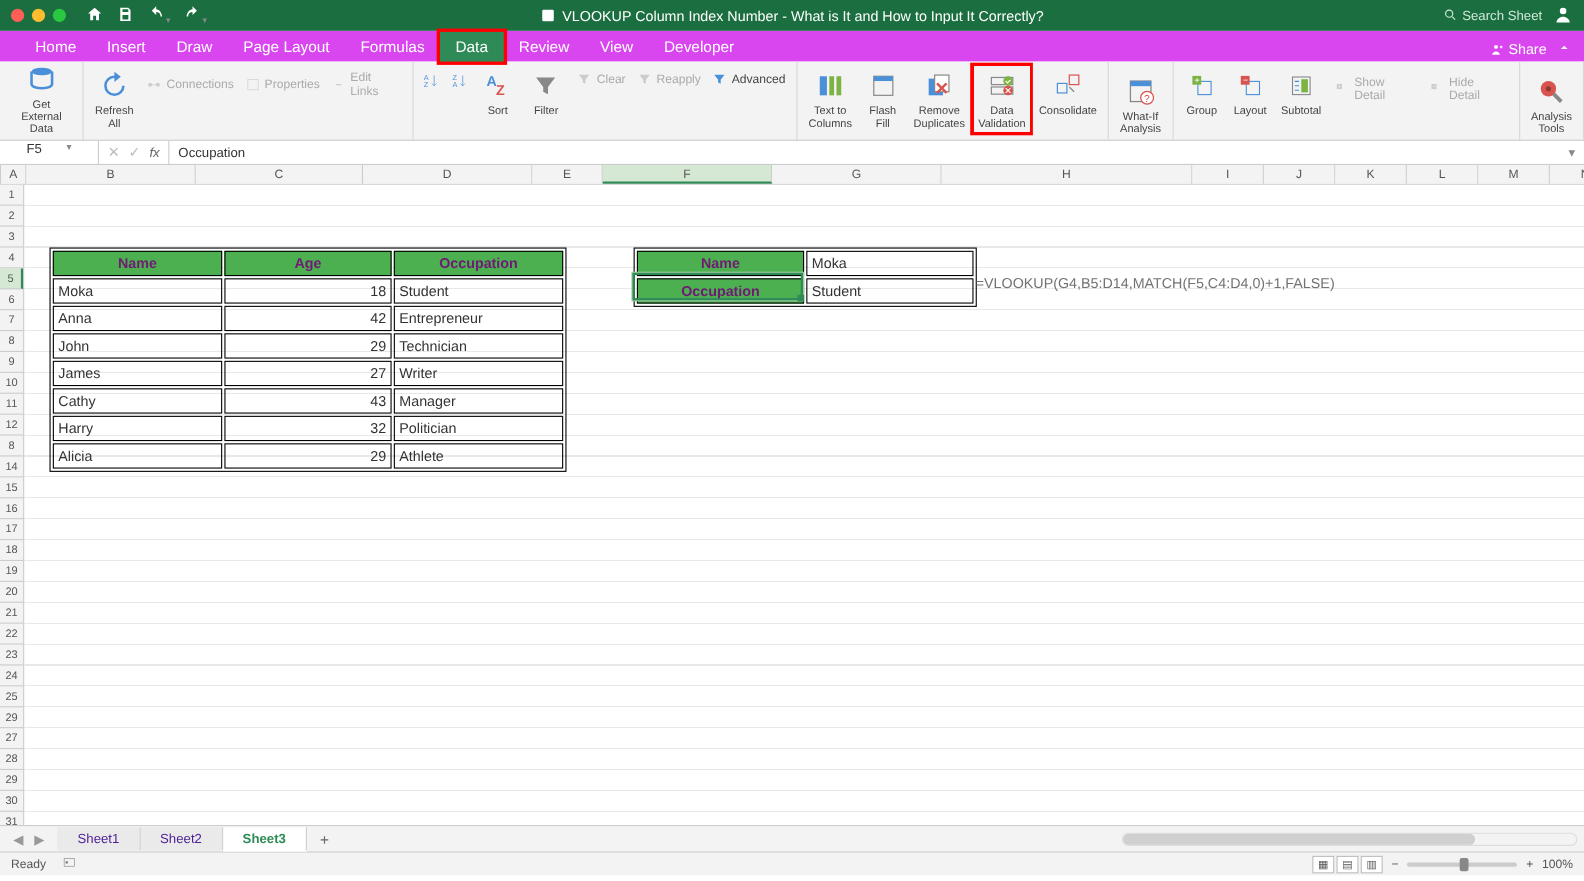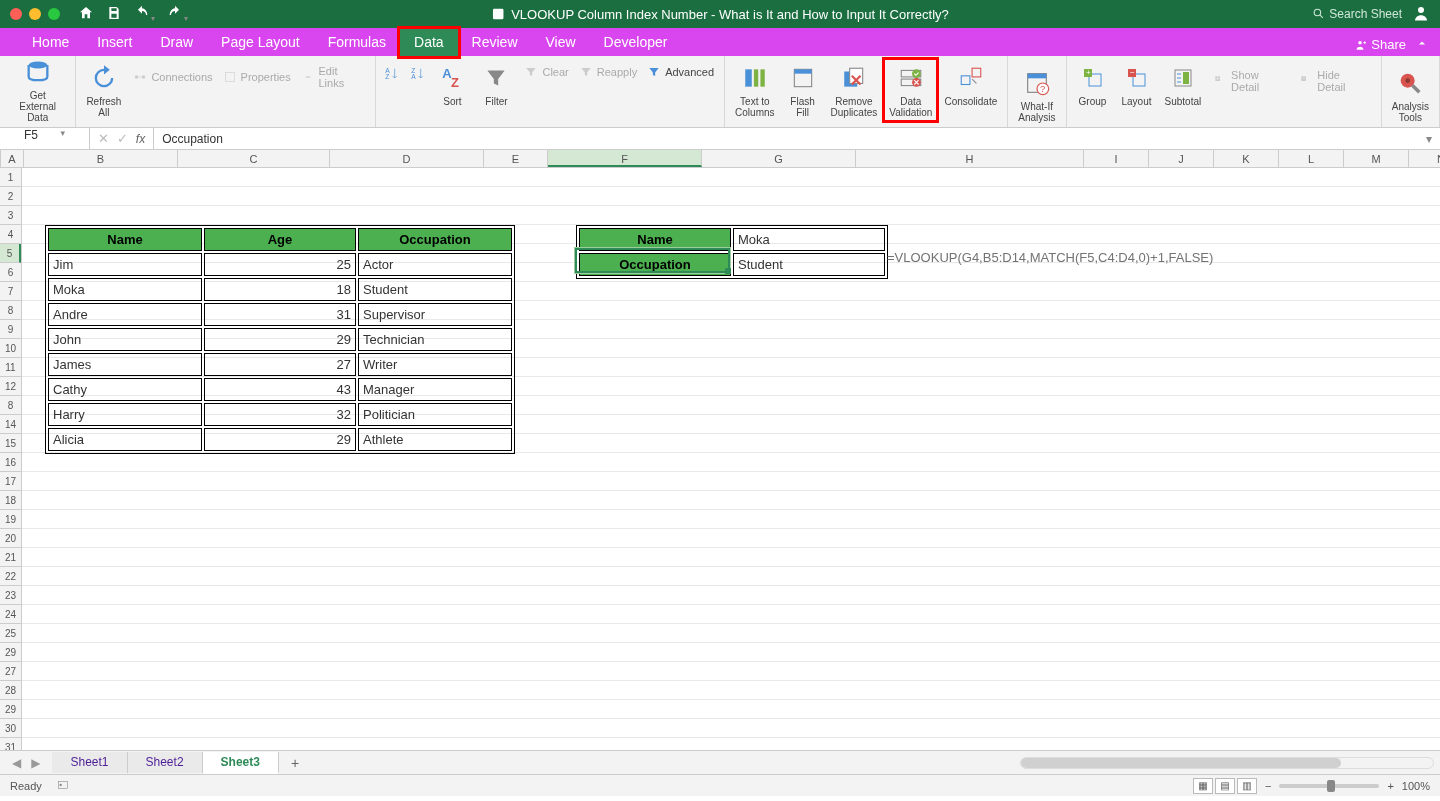--- a/index.html
+++ b/index.html
@@ -61,21 +61,21 @@
 .rows{display:flex}
 .rowheads{width:22px;background:#f3f3f3;border-right:1px solid #ccc}
 .rh{height:19px;border-bottom:1px solid #ccc;font-size:10px;color:#555;text-align:center;line-height:19px}
 .rh.active{background:#d5e8d4;border-right:2px solid #2e8b57}
 .cells{position:relative;flex:1}
 .gridlines{position:absolute;inset:0;background-image:linear-gradient(to right,#e8e8e8 1px,transparent 1px),linear-gradient(to bottom,#e8e8e8 1px,transparent 1px)}
 
 
 .tbl{position:absolute;border:1px solid #000}
 .tbl td,.tbl th{border:1px solid #000;font-size:13px;height:23px;padding:0 4px;vertical-align:middle}
-.tbl th{background:#4caf50;color:#000000;font-weight:bold;text-align:center}
+.tbl th{background:#4caf50;color:#701a75;font-weight:bold;text-align:center}
 .tbl .num{text-align:right}
 .tbl.t1{left:23px;top:57px}
 .tbl.t1 .c1{width:154px}.tbl.t1 .c2{width:152px}.tbl.t1 .c3{width:154px}
 .tbl.t2{left:554px;top:57px}
 .tbl.t2 th{width:152px}.tbl.t2 td{width:152px}
 .selcell{position:absolute;border:2px solid #2e8b57;box-shadow:0 0 0 1px #9ccc9c;pointer-events:none}
 .selhandle{position:absolute;width:6px;height:6px;background:#2e8b57;right:-3px;bottom:-3px}
 .formula-disp{position:absolute;font-size:13px;color:#737373}
 
 
@@ -474,33 +474,28 @@
       <table class="tbl t1">
         <tbody>
             <tr>
           <th class="c1">Name</th>
           <th class="c2">Age</th>
           <th class="c3">Occupation</th>
         </tr>
         </tbody>
           <tbody id="t1body">
             <tr>
-              <td class="c1">Jim</td>
-              <td class="c2 num">25</td>
-              <td class="c3">Actor</td>
-            </tr>
-            <tr>
               <td class="c1">Moka</td>
               <td class="c2 num">18</td>
               <td class="c3">Student</td>
             </tr>
             <tr>
-              <td class="c1">Andre</td>
-              <td class="c2 num">31</td>
-              <td class="c3">Supervisor</td>
+              <td class="c1">Anna</td>
+              <td class="c2 num">42</td>
+              <td class="c3">Entrepreneur</td>
             </tr>
             <tr>
               <td class="c1">John</td>
               <td class="c2 num">29</td>
               <td class="c3">Technician</td>
             </tr>
             <tr>
               <td class="c1">James</td>
               <td class="c2 num">27</td>
               <td class="c3">Writer</td>

